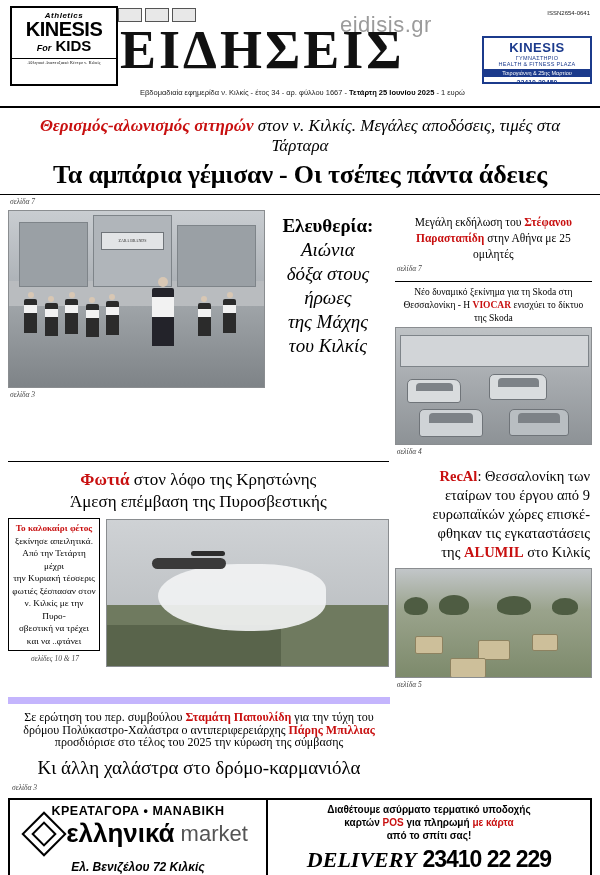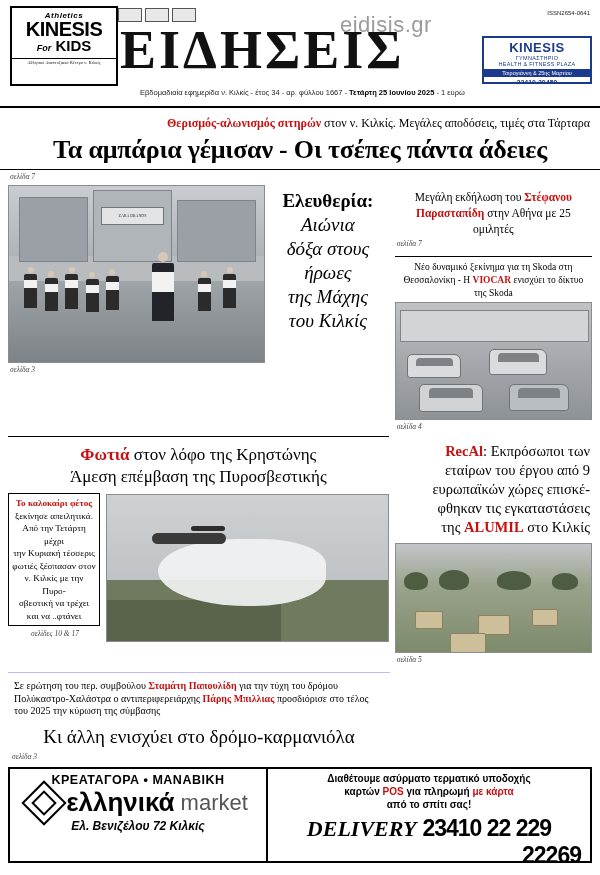--- a/index.html
+++ b/index.html
@@ -165,23 +165,24 @@
     left: 140px;
     top: 88px;
     font-family: "Liberation Sans", sans-serif;
     font-size: 7.5px;
     color: #222;
   }
   .strapline b { color: #000; }
 
   
   .lead-kicker {
-    text-align: right;
-    font-size: 12px;
+    text-align: center;
+    font-size: 17px;
     padding: 8px 10px 2px;
+    font-style: italic;
   }
   .lead-kicker b { color: #c81010; }
   .lead-head {
     text-align: center;
     font-size: 26px;
     font-weight: bold;
     letter-spacing: -0.2px;
     padding: 2px 6px 4px;
     border-bottom: 1.5px solid #000;
   }
@@ -309,24 +310,25 @@
   .recal b { color: #c81010; }
 
   
   .ph-field { height: 110px; }
   .field-bg { position:absolute; inset:0; background:linear-gradient(#c2c6c9 0%, #9aa38c 38%, #7d8a6b 100%); }
   .bale { position:absolute; background:#cdbf9a; border:1px solid #8d8260; border-radius:2px; }
   .tree { position:absolute; background:#4e5c42; border-radius:50% 50% 40% 40%; }
 
   
   .note {
-    font-size: 10px;
+    font-size: 12px;
     line-height: 12.5px;
+    text-align: center;
     padding: 7px 6px 4px;
-    border-top: 1px solid #c4b5fd;
+    border-top: 7px solid #c4b5fd;
     margin-top: 5px;
   }
   .note b { color: #c81010; }
   .bottom-head {
     text-align: center;
     font-size: 19px;
     padding: 4px 4px 0;
   }
   .bottom-cap {
     font-size: 7.5px;
@@ -383,20 +385,21 @@
   .ad-left .market {
     font-family: "Liberation Sans", sans-serif;
     font-size: 22px;
     color: #555;
   }
   .ad-left .addr {
     font-family: "Liberation Sans", sans-serif;
     font-size: 12px;
     font-style: italic;
     font-weight: bold;
+    margin-top: 10px;
   }
   .ad-right {
     flex: 1;
     padding: 3px 5px;
     box-sizing: border-box;
     text-align: center;
   }
   .ad-right .pos {
     font-family: "Liberation Sans", sans-serif;
     font-size: 10px;
@@ -584,21 +587,21 @@
           <div class="hill2"></div>
           <div class="water"></div>
           <div class="plane-body"></div>
           <div class="plane-wing"></div>
         </div>
       </div>
     </div>
 
     <div style="width:198px;">
       <div class="recal">
-        <div><b>RecAl</b><span>: Εκπρόσωποι των</span></div>
+        <div><b>RecAl</b><span>: Θεσσαλονίκη των</span></div>
         <div>εταίρων του έργου από 9</div>
         <div>ευρωπαϊκών χώρες επισκέ-</div>
         <div>φθηκαν τις εγκαταστάσεις</div>
         <div><span>της </span><b>ALUMIL</b><span> στο Κιλκίς</span></div>
       </div>
       <div class="photo ph-field" style="margin-top:6px;">
         <div class="field-bg"></div>
         <div class="tree" style="left:4%;top:26%;width:24px;height:18px;"></div>
         <div class="tree" style="left:22%;top:24%;width:30px;height:20px;"></div>
         <div class="tree" style="left:52%;top:25%;width:34px;height:19px;"></div>
@@ -610,21 +613,21 @@
       </div>
       <div class="cap">σελίδα 5</div>
     </div>
   </div>
 
   <div style="padding:0 8px;">
     <div style="width:382px;">
       <div class="note">
         <span>Σε ερώτηση του περ. συμβούλου </span><b>Σταμάτη Παπουλίδη</b><span> για την τύχη του δρόμου Πολύκαστρο-Χαλάστρα ο αντιπεριφερειάρχης </span><b>Πάρης Μπιλλιας</b><span> προσδιόρισε στο τέλος του 2025 την κύρωση της σύμβασης</span>
       </div>
-      <div class="bottom-head">Κι άλλη ενισχύει στο δρόμο-καρμανιόλα</div>
+      <div class="bottom-head">Κι άλλη χαλάστρα στο δρόμο-καρμανιόλα</div>
       <div class="bottom-cap">σελίδα 3</div>
     </div>
   </div>
 
   <div class="ad">
     <div class="ad-left">
       <div class="kreat">ΚΡΕΑΤΑΓΟΡΑ • ΜΑΝΑΒΙΚΗ</div>
       <div class="brandrow">
         <span class="glogo"></span>
         <span class="ellinika">ελληνικά</span>

